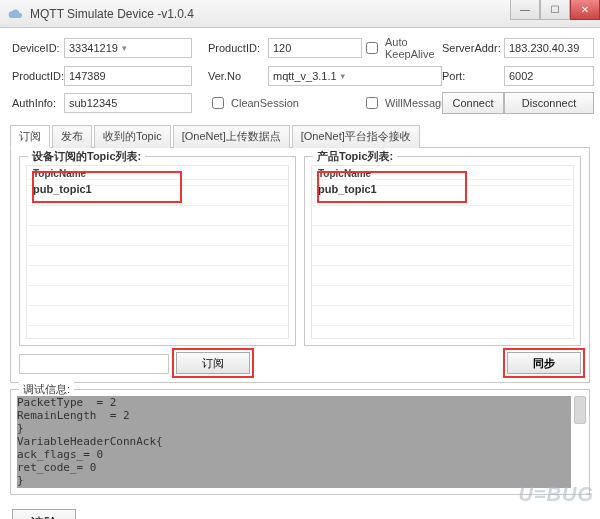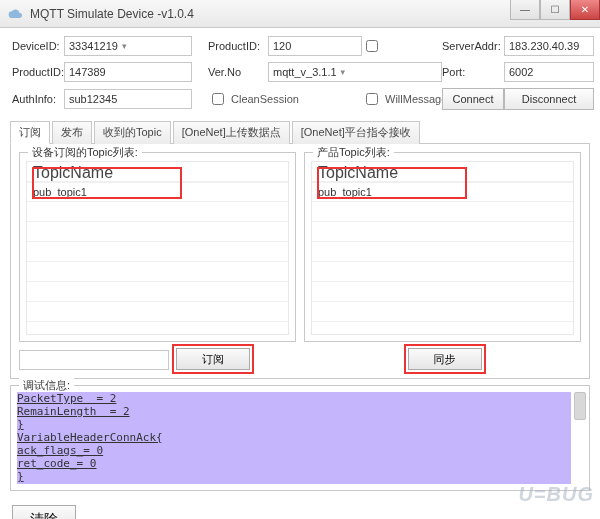--- a/index.html
+++ b/index.html
@@ -84,58 +84,59 @@
   .tab-body {
     border: 1px solid #c8c8c8;
     border-top: none;
     margin: 0 10px 6px 10px;
     padding: 8px;
   }
   .two-cols {
     display: grid;
     grid-template-columns: 1fr 1fr;
     gap: 8px;
+    font-weight: bold;
   }
   .groupbox {
     border: 1px solid #c8c8c8;
     position: relative;
     height: 190px;
     background: #fff;
   }
   .groupbox .legend {
     position: absolute; top: -8px; left: 8px;
     background: #fff; padding: 0 4px; font-size: 11px; color: #333;
   }
   .listgrid {
     position: absolute; top: 8px; left: 6px; right: 6px; bottom: 6px;
     background: #fff;
     background-image: repeating-linear-gradient(#fff 0, #fff 19px, #f0f0f0 19px, #f0f0f0 20px);
     border: 1px solid #e8e8e8;
   }
   .listhdr {
-    font-size: 16px; color: #444; padding: 2px 6px 0 6px;
+    font-size: 10px; color: #444; padding: 2px 6px 0 6px;
     border-bottom: 1px solid #f0f0f0;
   }
   .listitem {
     font-size: 11px; color: #333; padding: 3px 6px;
   }
   .redbox1 {
     position: absolute;
     border: 2px solid #e33;
     pointer-events: none;
   }
   .input-row {
     display: grid;
     grid-template-columns: 1fr 1fr;
     gap: 8px;
     margin-top: 6px;
     align-items: center;
   }
   .input-row input.txt { width: calc(100% - 80px); display: inline-block; vertical-align: middle;}
-  .act-area { text-align: center; }
+  .act-area { text-align: right; font-weight: bold; }
   .act-btn {
     border: 1px solid #aaa;
     background: linear-gradient(#fafafa,#e6e6e6);
     height: 22px; width: 74px; font-size: 11px;
     display: inline-flex; align-items:center; justify-content:center;
     margin-left: 4px;
   }
   .debug-group {
     border: 1px solid #c8c8c8;
     margin: 0 10px 6px 10px;
@@ -143,22 +144,21 @@
     height: 106px;
   }
   .debug-group .legend {
     position: absolute; top: -8px; left: 8px;
     background: #fff; padding: 0 4px; font-size: 11px; color: #333;
   }
   .debug-text {
     position: absolute; top: 6px; left: 6px; right: 18px; bottom: 6px;
     font-family: Consolas, monospace; font-size: 11px;
     white-space: pre; overflow: hidden; color: #333;
-    background: #c4b5fd;
-    text-decoration: underline;
+    background: #a3a3a3;
   }
   .scroll-thumb {
     position: absolute; right: 3px; top: 6px; width: 12px; height: 28px;
     background: #d8d8d8; border: 1px solid #c4c4c4; border-radius: 2px;
   }
   .clear-btn {
     margin: 8px 0 6px 12px;
     border: 1px solid #aaa;
     background: linear-gradient(#fafafa,#e6e6e6);
     height: 29px; width: 64px; font-size: 14px;
@@ -195,20 +195,21 @@
   <div class="lbl">DeviceID:</div>
   <div class="combo">
     <span>33341219</span>
     <span class="arrow">▾</span>
   </div>
   <div></div>
   <div class="lbl">ProductID:</div>
   <input class="txt" value="120" style="">
   <label class="chk">
       <input type="checkbox" style="">
+      <span>Auto KeepAlive</span>
     </label>
   <div class="lbl">ServerAddr:</div>
   <input class="txt" value="183.230.40.39" style="">
 
   <div class="lbl">ProductID:</div>
   <input class="txt" value="147389" style="">
   <div></div>
   <div class="lbl">Ver.No</div>
   <div class="combo" style="grid-column: span 2">
     <span>mqtt_v_3.1.1</span>

